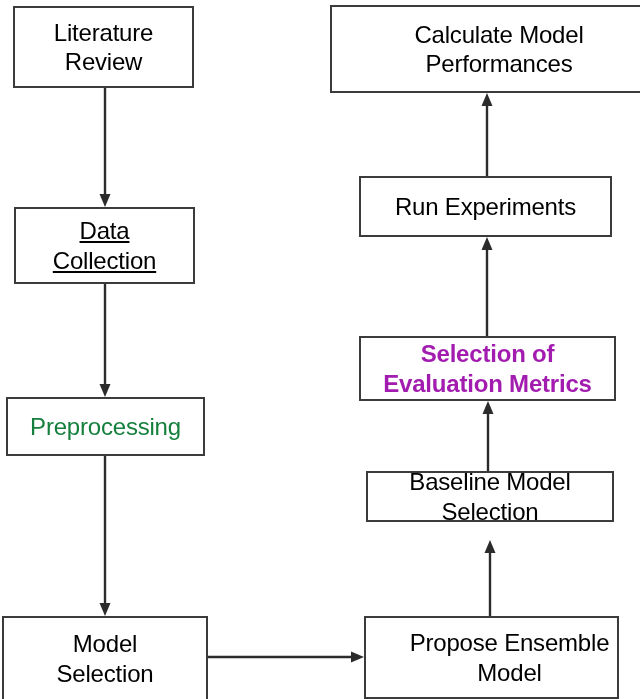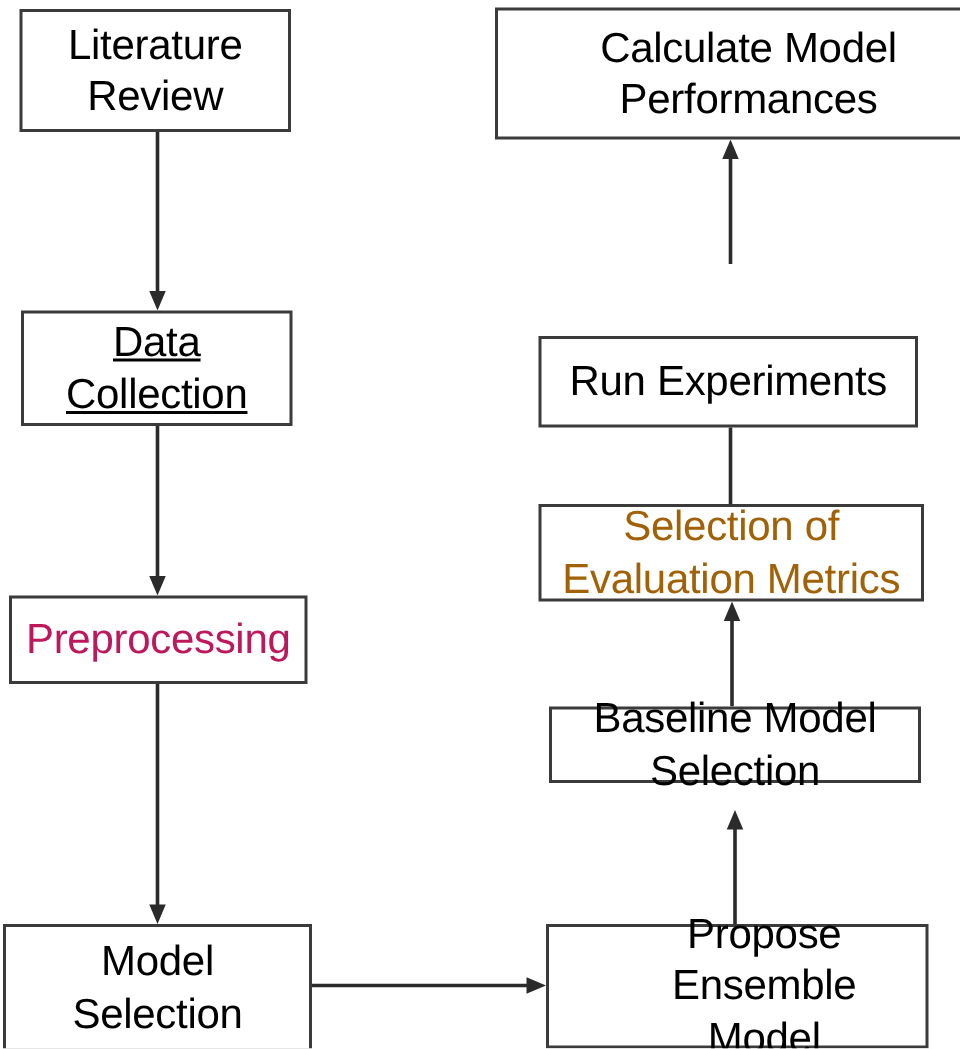--- a/index.html
+++ b/index.html
@@ -21,21 +21,21 @@
     position: absolute;
     box-sizing: border-box;
     border: 2px solid #3b3b3b;
     background: #ffffff;
     display: flex;
     align-items: center;
     justify-content: center;
     text-align: center;
     color: #000000;
     font-family: "Liberation Sans", sans-serif;
-    font-size: 28px;
+    font-size: 24px;
     line-height: 1.22;
     letter-spacing: -0.2px;
     white-space: pre-line;
     padding: 0 4px;
   }
   .edge {
     position: absolute;
     overflow: visible;
   }
   .edge svg {
@@ -92,25 +92,25 @@
     <div class="edge" style="left: 475px; top: 81px; width: 24px; height: 107px;">
       <svg width="24" height="107" viewBox="0 0 24 107">
         <line x1="12" y1="95" x2="12" y2="23" stroke="#2b2b2b" stroke-width="2.4"></line>
         <polygon points="12,12 6.5,25 17.5,25" fill="#2b2b2b"></polygon>
       </svg>
     </div>
     <div class="node" style="left: 13px; top: 6px; width: 181px; height: 82px; border-color: rgb(59, 59, 59); background: rgb(255, 255, 255); color: rgb(0, 0, 0);"><span>Literature
 Review</span></div>
     <div class="node" style="left: 14px; top: 207px; width: 181px; height: 77px; border-color: rgb(59, 59, 59); background: rgb(255, 255, 255); color: rgb(0, 0, 0); text-decoration: underline;"><span>Data
 Collection</span></div>
-    <div class="node" style="left: 6px; top: 397px; width: 199px; height: 59px; border-color: rgb(59, 59, 59); background: rgb(255, 255, 255); color: #be185d; text-align: center;"><span>Preprocessing</span></div>
+    <div class="node" style="left: 6px; top: 397px; width: 199px; height: 59px; border-color: rgb(59, 59, 59); background: rgb(255, 255, 255); color: #15803d; text-align: center;"><span>Preprocessing</span></div>
     <div class="node" style="left: 2px; top: 616px; width: 206px; height: 85px; border-color: rgb(59, 59, 59); background: rgb(255, 255, 255); color: rgb(0, 0, 0);"><span>Model
 Selection</span></div>
     <div class="node" style="left: 364px; top: 616px; width: 255px; height: 83px; border-color: rgb(59, 59, 59); background: rgb(255, 255, 255); color: rgb(0, 0, 0); padding-left: 40px;"><span>Propose Ensemble
 Model</span></div>
     <div class="node" style="left: 366px; top: 471px; width: 248px; height: 51px; border-color: rgb(59, 59, 59); background: rgb(255, 255, 255); color: rgb(0, 0, 0);"><span>Baseline Model
 Selection</span></div>
-    <div class="node" style="left: 359px; top: 336px; width: 257px; height: 65px; border-color: rgb(59, 59, 59); background: rgb(255, 255, 255); color: #a16207;"><span>Selection of
+    <div class="node" style="left: 359px; top: 336px; width: 257px; height: 65px; border-color: rgb(59, 59, 59); background: rgb(255, 255, 255); color: #a21caf; font-weight: bold;"><span>Selection of
 Evaluation Metrics</span></div>
-    <div class="node" style="left: 359px; top: 176px; width: 253px; height: 61px; border-color: rgb(59, 59, 59); background: rgb(255, 255, 255); color: rgb(0, 0, 0); margin-top: 48px;"><span>Run Experiments</span></div>
+    <div class="node" style="left: 359px; top: 176px; width: 253px; height: 61px; border-color: rgb(59, 59, 59); background: rgb(255, 255, 255); color: rgb(0, 0, 0);"><span>Run Experiments</span></div>
     <div class="node" style="left: 330px; top: 5px; width: 338px; height: 88px; border-color: rgb(59, 59, 59); background: rgb(255, 255, 255); color: rgb(0, 0, 0);"><span>Calculate Model
 Performances</span></div>
   </div>
 
 </body></html>

